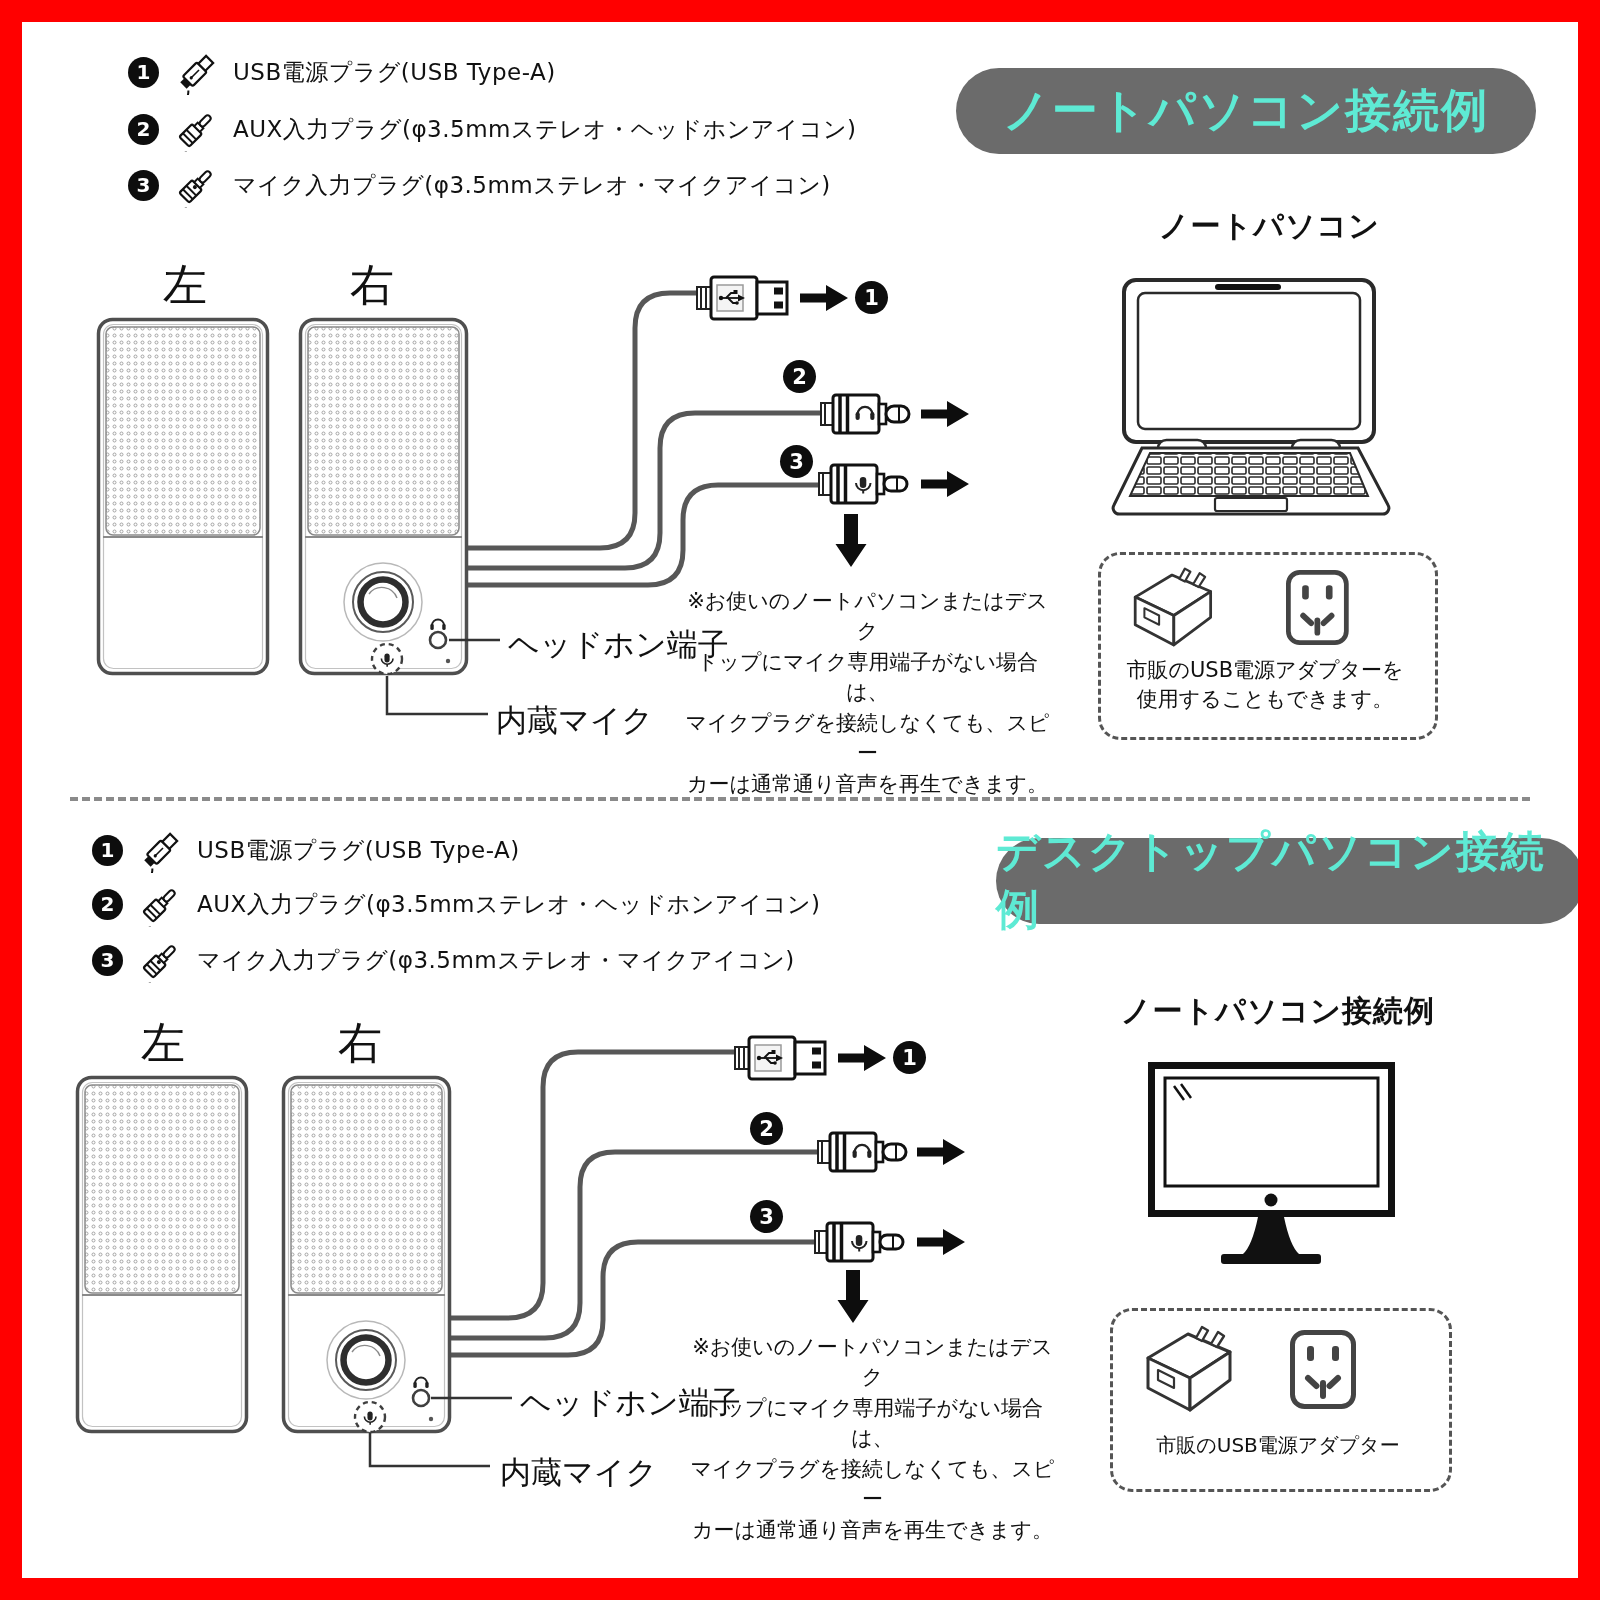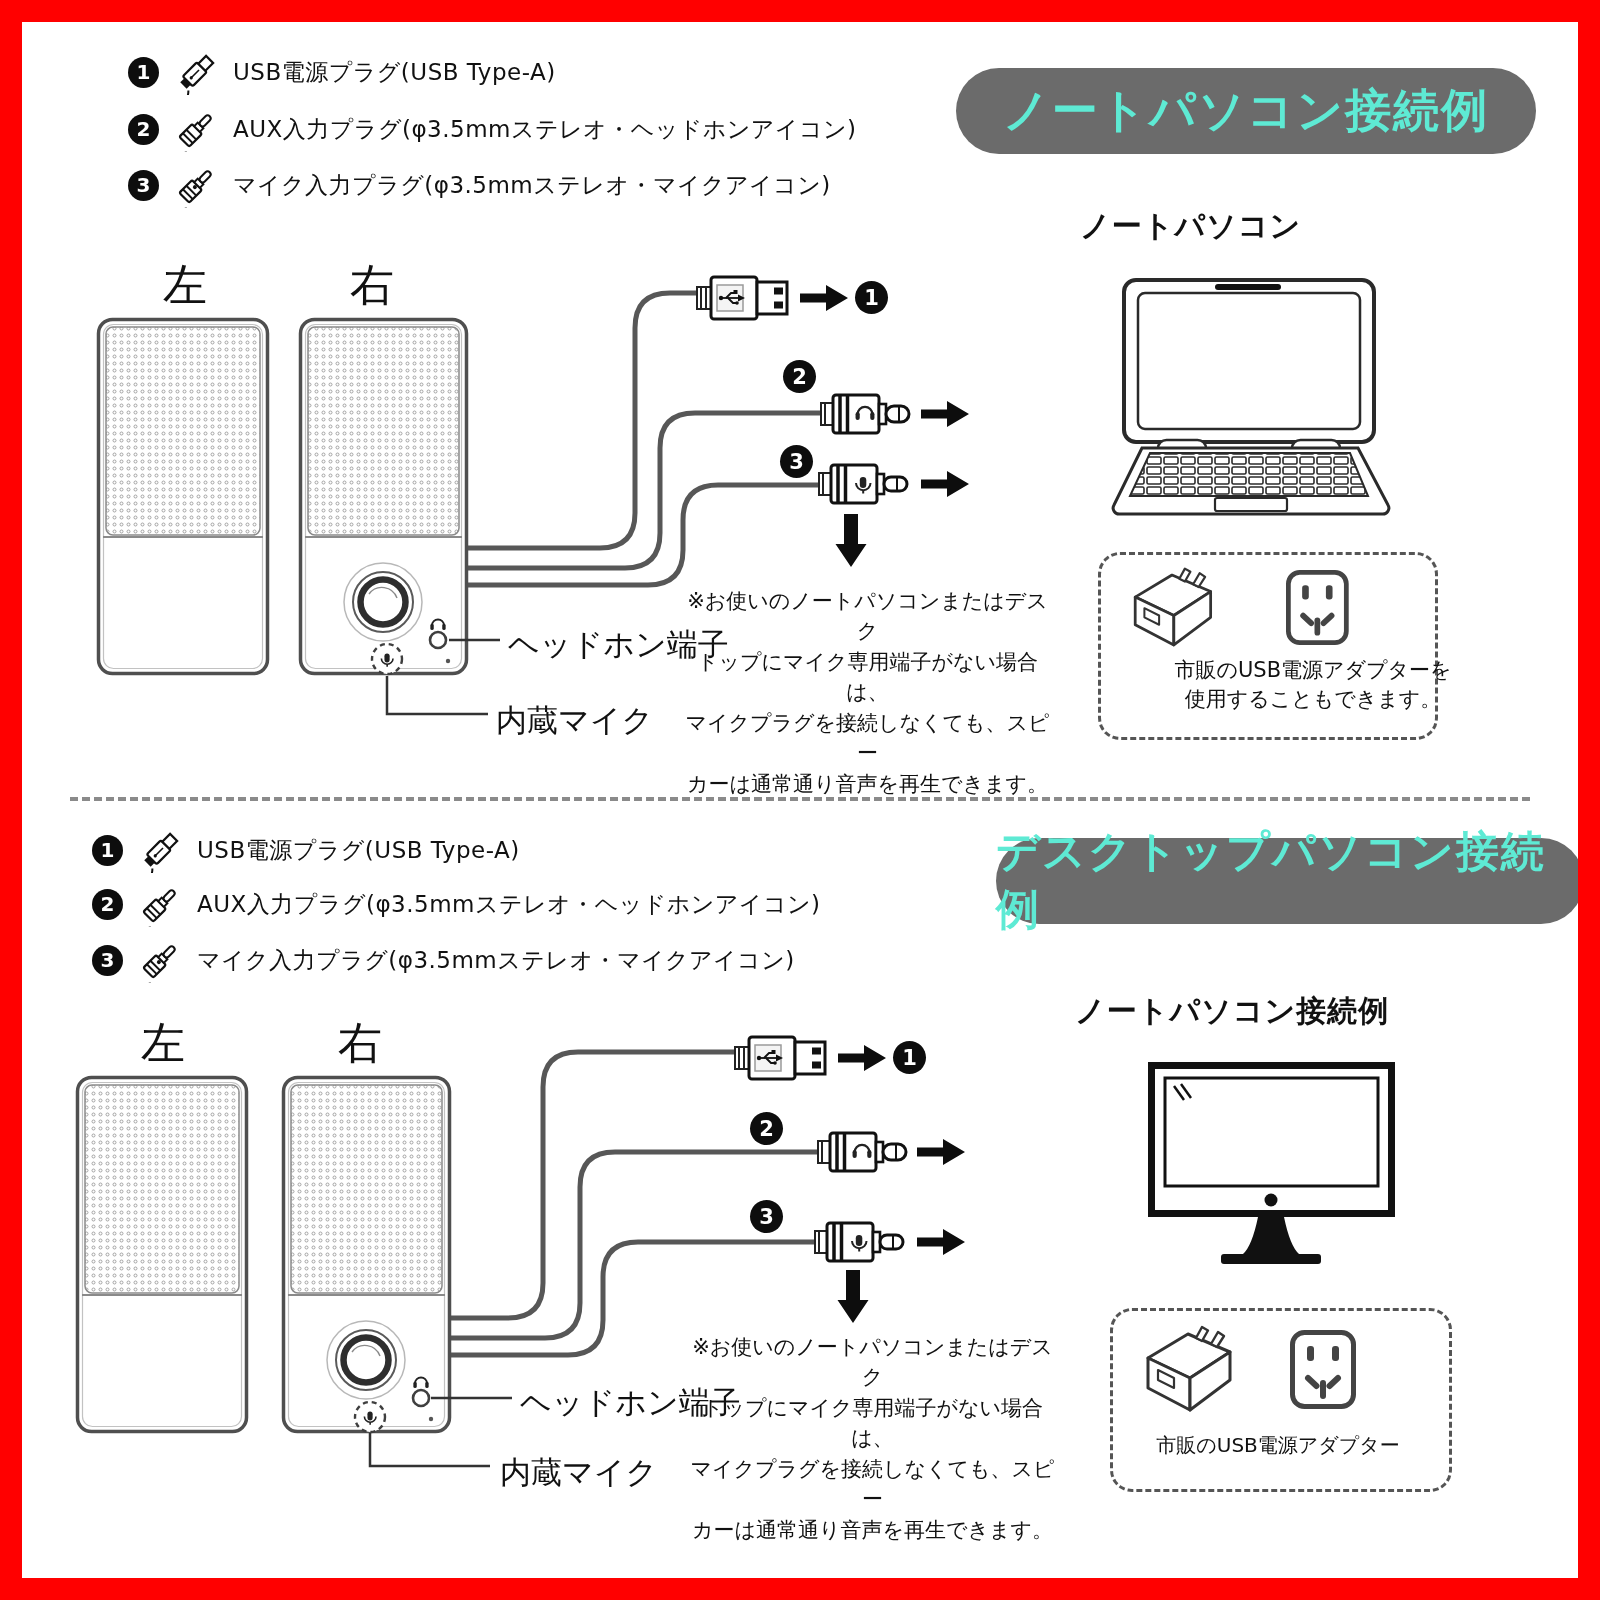--- a/index.html
+++ b/index.html
@@ -10,21 +10,21 @@
   
   .legend-row{position:absolute;display:flex;align-items:center;gap:14px;z-index:10;}
   .badge{width:31px;height:31px;border-radius:50%;background:#0d0d0d;color:#fff;font-weight:bold;
          font-size:20px;display:flex;align-items:center;justify-content:center;flex:0 0 auto;}
   .legend-label{font-size:23px;font-weight:400;letter-spacing:0.5px;white-space:nowrap;}
   .plug-badge{position:absolute;width:33px;height:33px;border-radius:50%;background:#0d0d0d;color:#fff;
          font-weight:bold;font-size:21px;display:flex;align-items:center;justify-content:center;z-index:10;}
   
   .pill{position:absolute;height:86px;border-radius:43px;background:#6b6b6b;color:#5eead4;
         display:flex;align-items:center;justify-content:center;font-weight:bold;z-index:10;letter-spacing:2px;}
-  .device-label{position:absolute;font-size:30px;font-weight:bold;text-align:left;z-index:10;letter-spacing:1px;}
+  .device-label{position:absolute;font-size:30px;font-weight:bold;text-align:right;z-index:10;letter-spacing:1px;}
   .spk-label{position:absolute;font-size:44px;font-weight:500;z-index:10;}
   .callout{position:absolute;font-size:31px;font-weight:500;white-space:nowrap;z-index:10;}
   .note{position:absolute;font-size:21px;line-height:1.45;text-align:center;white-space:pre-line;z-index:10;font-weight:500;}
   .dash-box{position:absolute;border:3px dashed #555;border-radius:22px;z-index:5;background:transparent;}
   .dash-caption{position:absolute;text-align:center;white-space:pre-line;z-index:10;font-weight:500;}
   .divider{position:absolute;border-top:4px dashed #8a8a8a;z-index:5;}
   .licon{flex:0 0 auto;}
 </style>
 </head>
 <body>
@@ -269,21 +269,21 @@
 
     <div class="note" style="left:680px;top:586px;width:375px;">※お使いのノートパソコンまたはデスク
 トップにマイク専用端子がない場合は、
 マイクプラグを接続しなくても、スピー
 カーは通常通り音声を再生できます。</div>
 
     <div class="callout" style="left:508px;top:624px;">ヘッドホン端子</div>
     <div class="callout" style="left:496px;top:700px;">内蔵マイク</div>
 
     <div class="dash-box" style="left:1098px;top:552px;width:334px;height:182px;"></div>
-    <div class="dash-caption" style="left:1098px;top:656px;width:334px;font-size:21px;line-height:1.4;margin-left:48px;">市販のUSB電源アダプターを
+    <div class="dash-caption" style="left:1098px;top:656px;width:334px;font-size:21px;line-height:1.4;">市販のUSB電源アダプターを
 使用することもできます。</div>
   </div>
 
   <div class="divider" style="left:70px;top:797px;width:1460px;"></div>
 
   <div>
     <div class="legend-row" style="left:92px;top:827px;">
       <div class="badge">1</div>
       <svg class="licon" width="46" height="46" viewBox="0 0 46 46">
         <g transform="translate(26,21) rotate(-45)" fill="#fff" stroke="#111">

